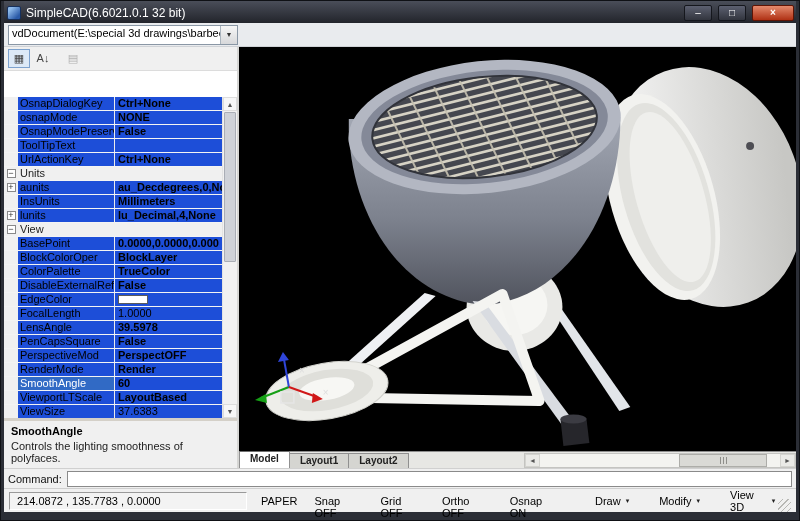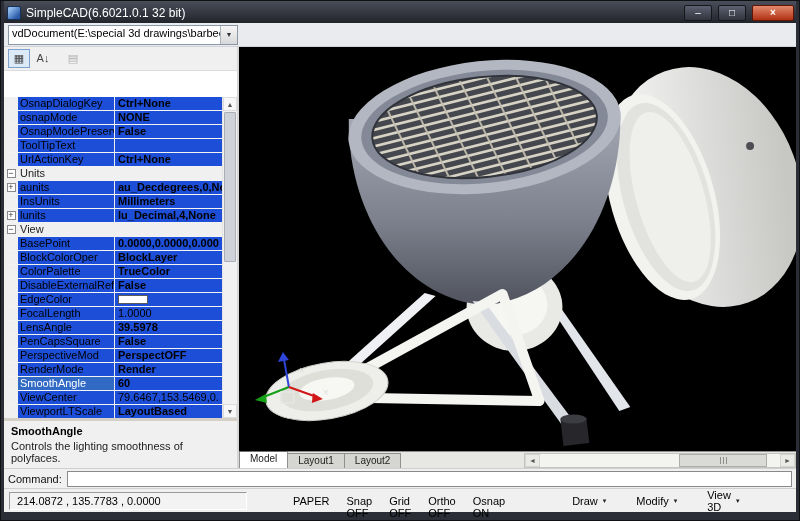--- a/index.html
+++ b/index.html
@@ -71,41 +71,41 @@
   .desc-text{font-size:11px;color:#222;margin-top:3px;}
 
   
   .viewport{flex:1;background:#000;min-height:0;overflow:hidden;}
   svg.model{width:100%;height:100%;display:block;}
 
   
   .tabstrip{height:17px;flex:0 0 17px;background:#e7e7e4;border-top:1px solid #8d8d8d;display:flex;align-items:center;}
   .tabs{display:flex;align-items:flex-end;height:100%;}
   .tab{height:15px;line-height:14px;padding:0 10px;border:1px solid #909090;border-bottom:none;
-    background:#d5d5d1;margin-right:-1px;font-size:10px;color:#222;}
+    background:#d5d5d1;margin-right:-1px;font-size:10px;color:#222;font-weight:bold;}
   .tab.active{background:#fff;height:17px;border-top:1px solid #707070;}
   .hscroll{margin-left:auto;width:272px;flex:0 0 272px;height:15px;display:flex;align-items:stretch;
     border:1px solid #c4c4c1;background:#f3f3f0;}
   .harrow{width:15px;flex:0 0 15px;display:flex;align-items:center;justify-content:center;font-size:7px;
     color:#555;background:#eaeae7;border:1px solid #d4d4d0;}
   .htrack{flex:1;position:relative;}
   .hthumb{position:absolute;left:58%;top:0;width:88px;height:13px;background:#dadad6;border:1px solid #adada9;
     display:flex;align-items:center;justify-content:center;gap:2px;}
   .grip{width:1px;height:7px;background:#8f8f8b;}
 
   
   .cmdrow{height:20px;flex:0 0 20px;background:#f0f0f0;display:flex;align-items:center;gap:5px;
     padding:1px 4px;border-top:1px solid #d0d0d0;}
   .cmdlabel{color:#111;}
   .cmdinput{flex:1;height:16px;border:1px solid #8a8a8a;background:#fff;padding:0 3px;
     font:11px "Liberation Sans","DejaVu Sans",sans-serif;}
 
   
   .statusbar{height:24px;flex:0 0 24px;background:#f0f0f0;border-top:1px solid #cfcfcf;
-    display:flex;align-items:center;padding:0 5px;gap:32px;}
+    display:flex;align-items:center;padding:0 5px;}
   .coords{width:238px;flex:0 0 238px;height:18px;line-height:16px;padding:0 7px;
     border:1px solid;border-color:#9a9a9a #ffffff #ffffff #9a9a9a;background:#f3f3f3;}
   .toggles{display:flex;gap:13px;margin-left:12px;margin-top:12px;}
   .stoggle{padding:0 2px;}
   .menus{display:flex;gap:24px;margin-left:30px;}
   .smenu{display:flex;align-items:center;gap:5px;padding:0 3px;}
   .smenu .arr{font-size:7px;color:#222;}
   .spacer{flex:1;}
   .grip-corner{width:13px;height:13px;align-self:flex-end;
     background:repeating-linear-gradient(135deg,transparent 0 3px,#b7b7b4 3px 4px);}
@@ -252,25 +252,20 @@
             </div>
             <div class="prow">
               <span class="pind"></span>
               <span class="pname">RenderMode</span>
               <span class="pval b">Render</span>
             </div>
             <div class="prow sel">
               <span class="pind"></span>
               <span class="pname">SmoothAngle</span>
               <span class="pval b">60</span>
-            </div>
-            <div class="prow">
-              <span class="pind"></span>
-              <span class="pname">ViewCenter</span>
-              <span class="pval">79.6467,153.5469,0.</span>
             </div>
             <div class="prow">
               <span class="pind"></span>
               <span class="pname">ViewportLTScale</span>
               <span class="pval b">LayoutBased</span>
             </div>
             <div class="prow">
               <span class="pind"></span>
               <span class="pname">ViewSize</span>
               <span class="pval">37.6383</span>

